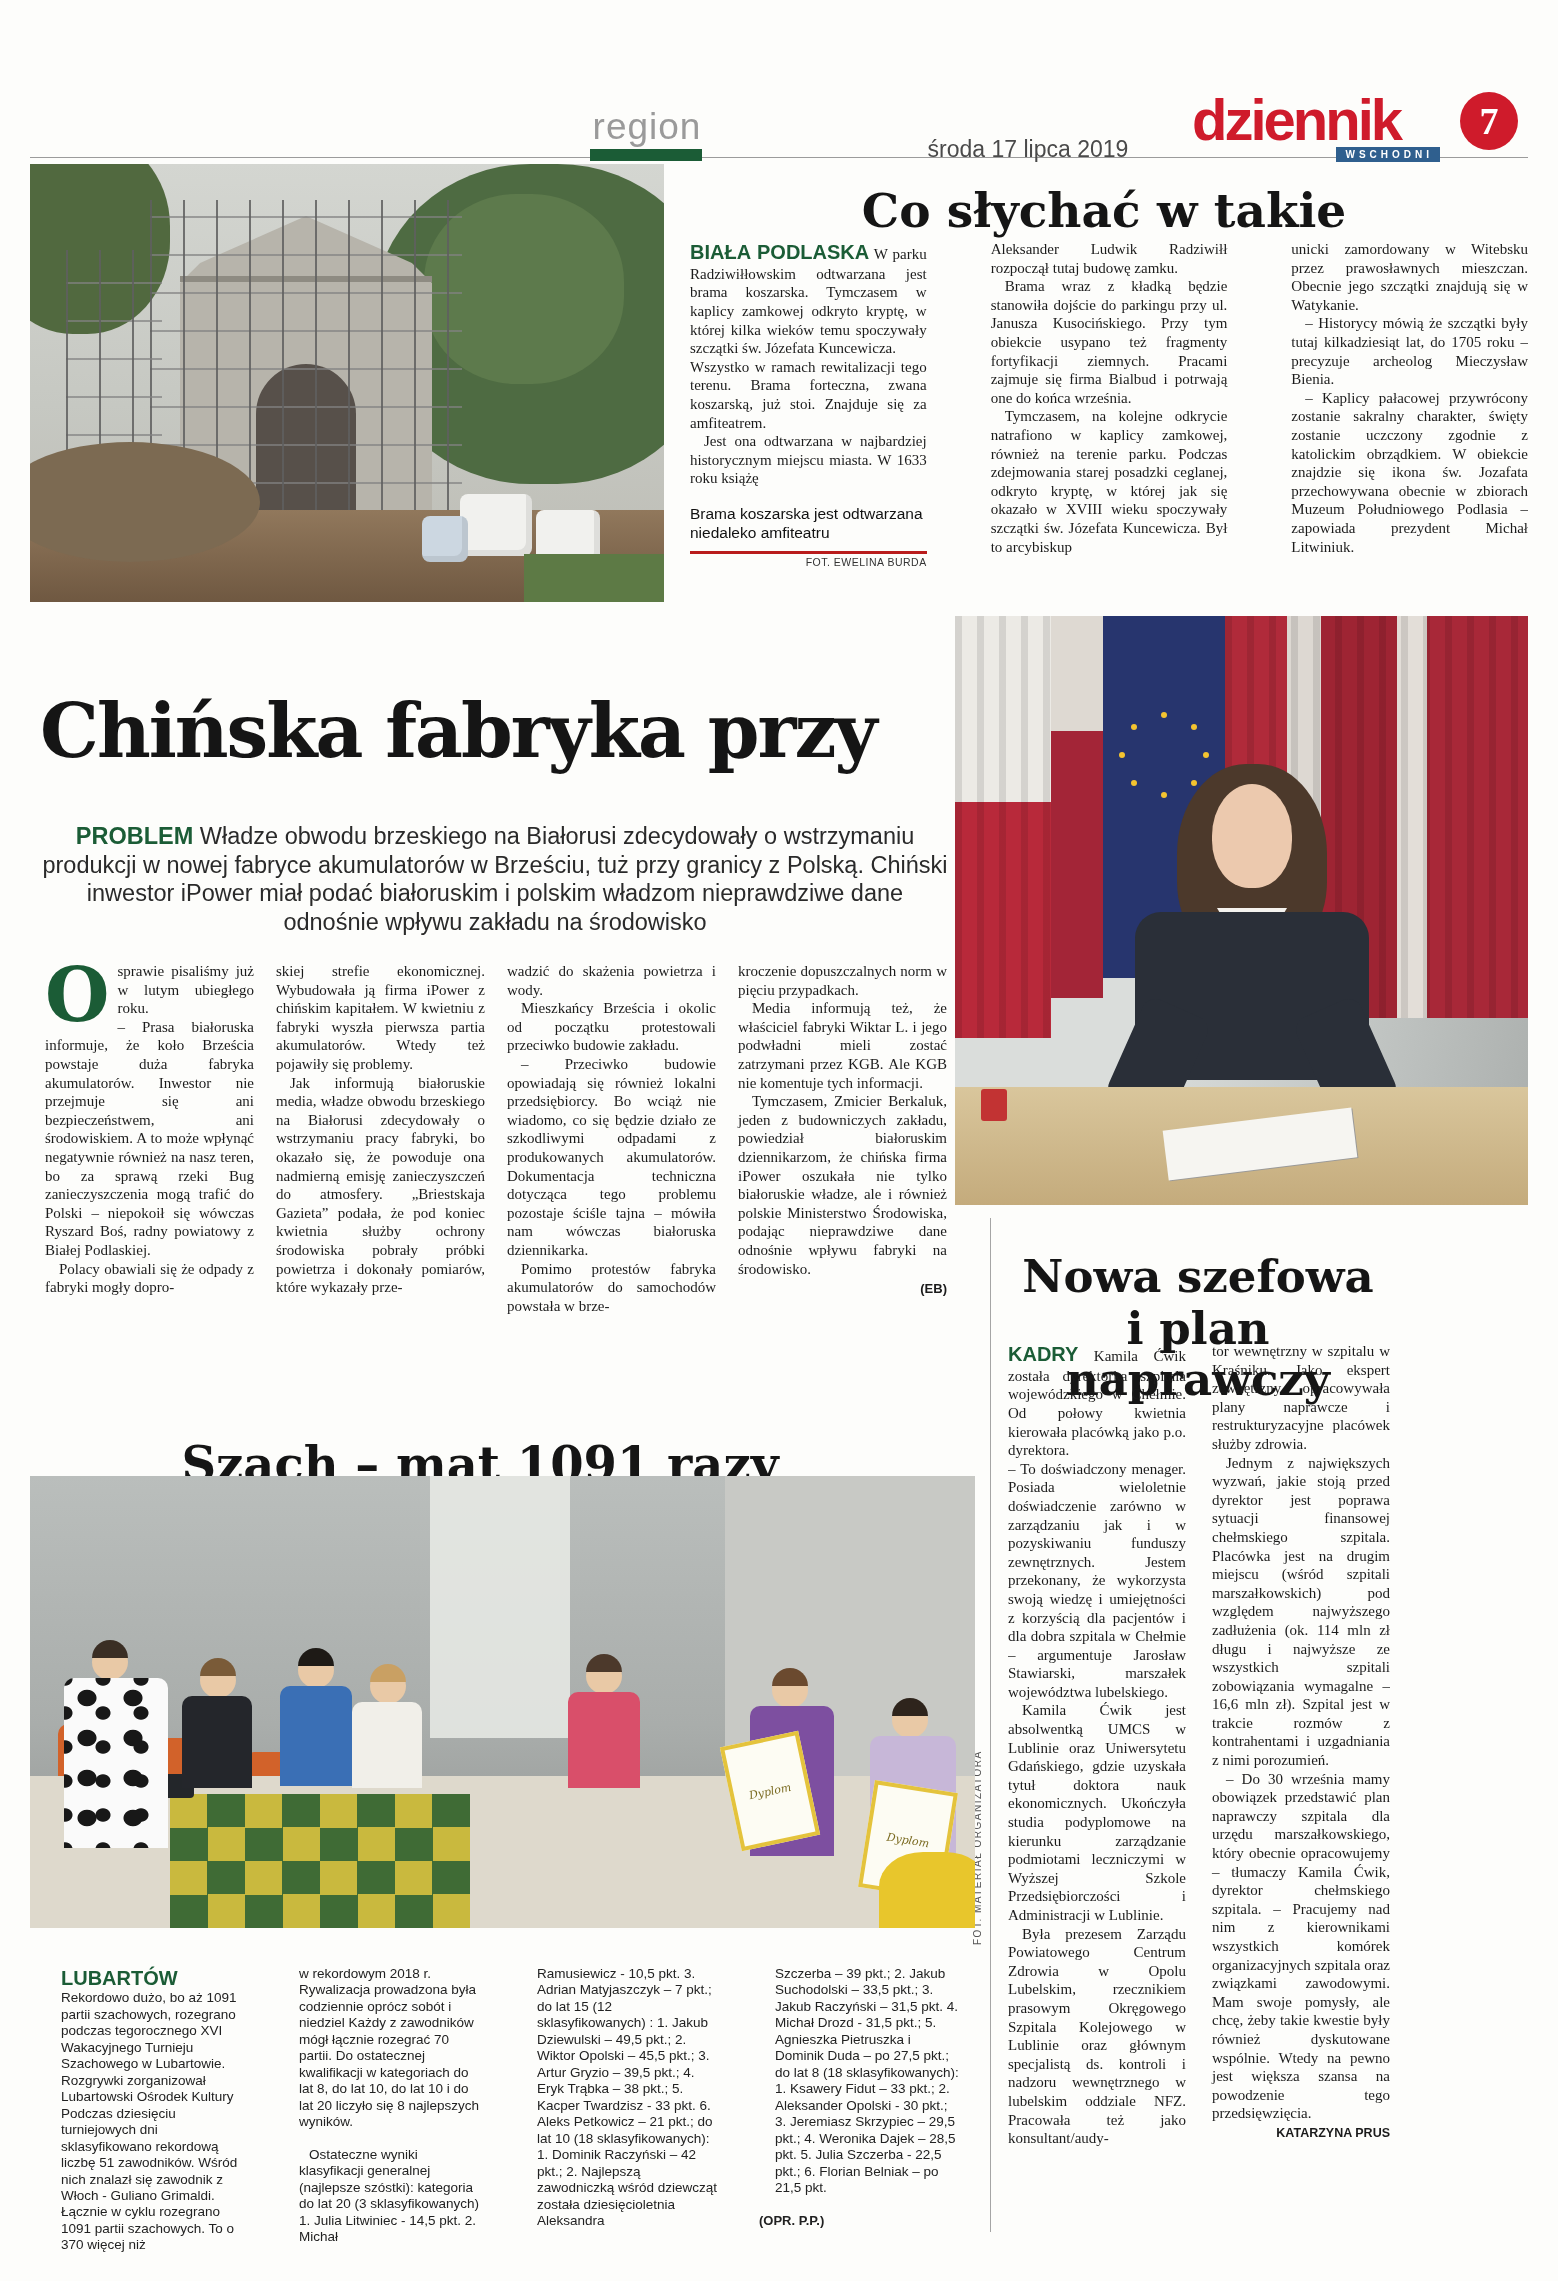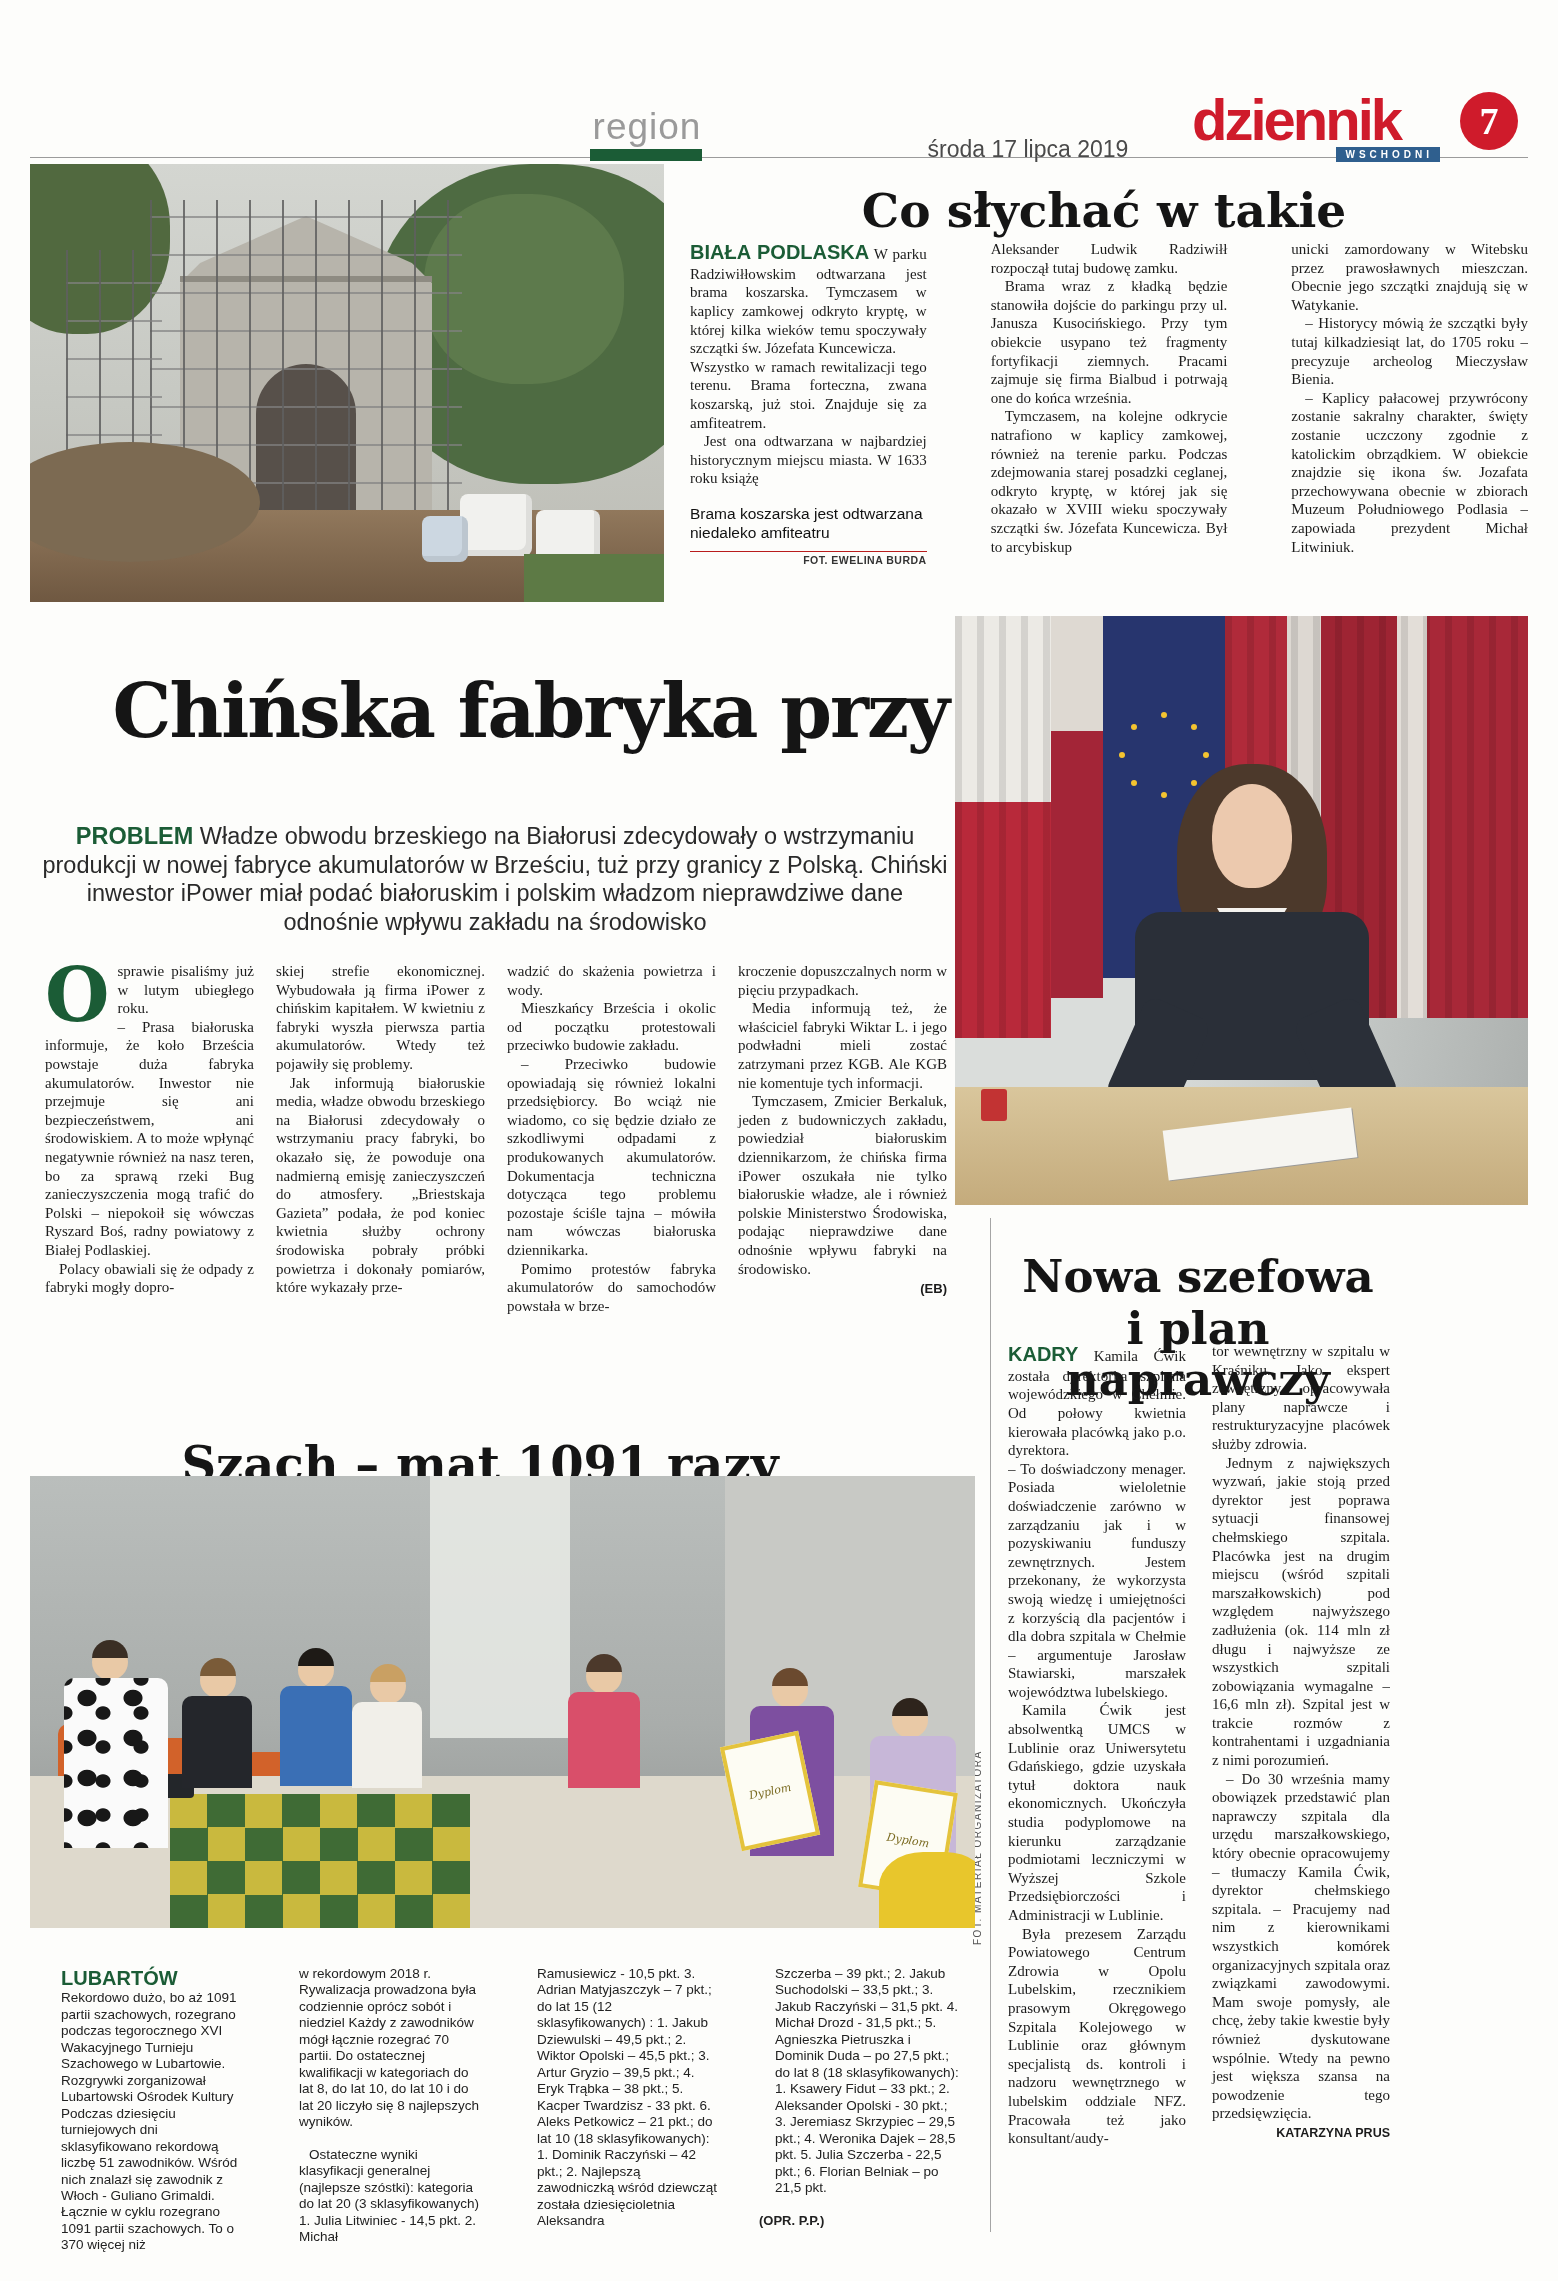--- a/index.html
+++ b/index.html
@@ -32,42 +32,42 @@
   .byline { font-family:"Liberation Sans",sans-serif; font-weight:bold; font-size:13px; margin-top:3px; }
   .green { color:#1b5c36; }
 
   
   .park-title { position:absolute; left:680px; top:152px; width:848px; text-align:center; font-size:47px; }
   .park-cols { position:absolute; left:690px; top:240px; width:838px; height:392px; display:flex; gap:64px; overflow:hidden; }
   .park-cols .col { flex:1; }
   .photo-caption { font-family:"Liberation Sans",sans-serif; font-size:15.5px; line-height:1.25;
                    color:#111; margin-top:16px; text-align:left; }
   .photo-credit { font-family:"Liberation Sans",sans-serif; font-size:10.5px; color:#333; text-align:right;
-                  border-top:1px solid #b91c1c; margin-top:8px; padding-top:2px; letter-spacing:.5px;font-weight:bold; }
+                  border-top:3px solid #b91c1c; margin-top:8px; padding-top:2px; letter-spacing:.5px; }
 
   .park-photo { position:absolute; left:30px; top:164px; width:634px; height:438px; overflow:hidden;
                 background:linear-gradient(#d4d6d1,#c6c8c2 55%,#bcbbb3); }
   .pp-tree { position:absolute; border-radius:46%; }
   .pp-gate { position:absolute; left:150px; top:52px; width:252px; height:335px; background:#b7b4ab;
              clip-path:polygon(0 20%, 8% 14%, 50% 0, 92% 14%, 100% 20%, 100% 100%, 0 100%); }
   .pp-gate-cornice { position:absolute; left:150px; top:112px; width:252px; height:6px; background:#8e8b82; }
   .pp-arch { position:absolute; left:226px; top:200px; width:100px; height:188px; background:#57504a;
              border-radius:50px 50px 0 0; }
   .pp-scaffold { position:absolute; background:
       repeating-linear-gradient(90deg, rgba(95,95,95,.85) 0 2px, transparent 2px 33px),
       repeating-linear-gradient(0deg, rgba(130,130,130,.7) 0 2px, transparent 2px 38px); }
   .pp-ground { position:absolute; left:0; bottom:0; width:100%; height:92px;
                background:linear-gradient(#91785c,#6f5841); }
   .pp-mound { position:absolute; left:-30px; bottom:40px; width:260px; height:120px; border-radius:50%;
               background:#7c6a52; }
   .pp-bag { position:absolute; border-radius:8px; background:#f1f1ee; box-shadow:inset -6px -6px 0 rgba(0,0,0,.08); }
   .pp-grass { position:absolute; right:0; bottom:0; width:140px; height:48px; background:#5d7a45; }
 
   
-  .fact-h1 { position:absolute; left:40px; top:618px; width:908px; text-align:right; font-size:74px; letter-spacing:-2px; }
+  .fact-h1 { position:absolute; left:40px; top:638px; width:908px; text-align:left; font-size:74px; letter-spacing:-2px; }
   .fact-h2 { position:absolute; left:40px; top:708px; width:908px; text-align:center; font-size:74px; letter-spacing:-2px; }
   .fact-lead { position:absolute; left:42px; top:822px; width:906px; text-align:center;
                font-family:"Liberation Sans",sans-serif; font-size:23.5px; line-height:1.22; color:#2a2a2a; }
   .fact-lead .kicker { font-weight:bold; color:#1b5c36; }
   .fact-cols { position:absolute; left:45px; top:962px; width:902px; height:442px; display:flex; gap:22px; overflow:hidden; }
   .fact-cols .col { flex:1; }
   .dropcap { float:left; font-family:"DejaVu Serif",serif; font-weight:bold; font-size:74px; line-height:58px;
              color:#1b5c36; padding:4px 8px 0 0; }
   .eb-byline { text-align:right; }
 

